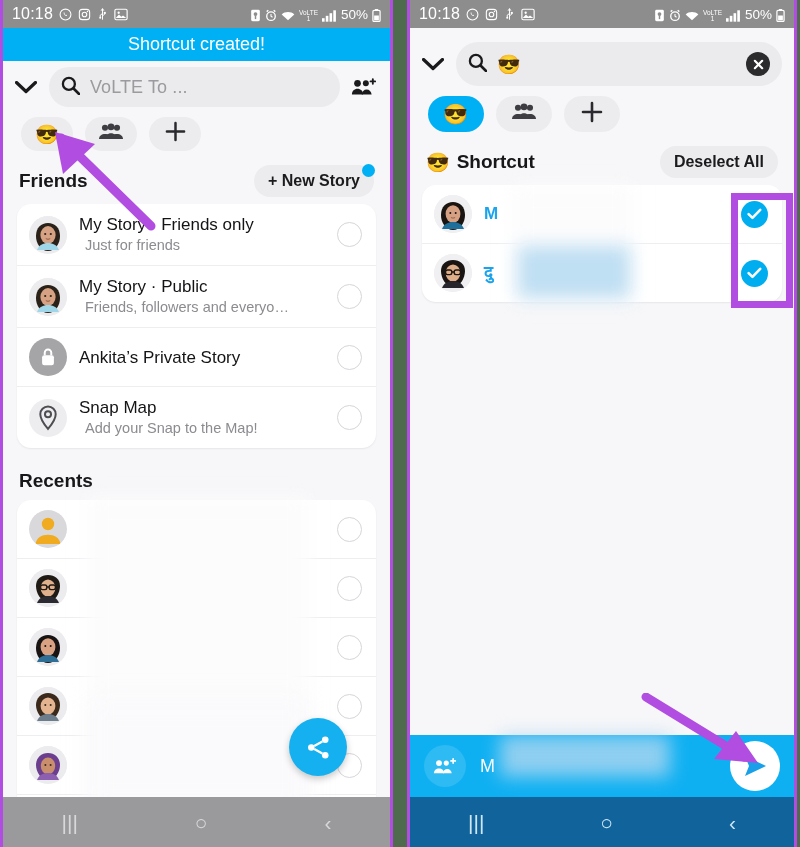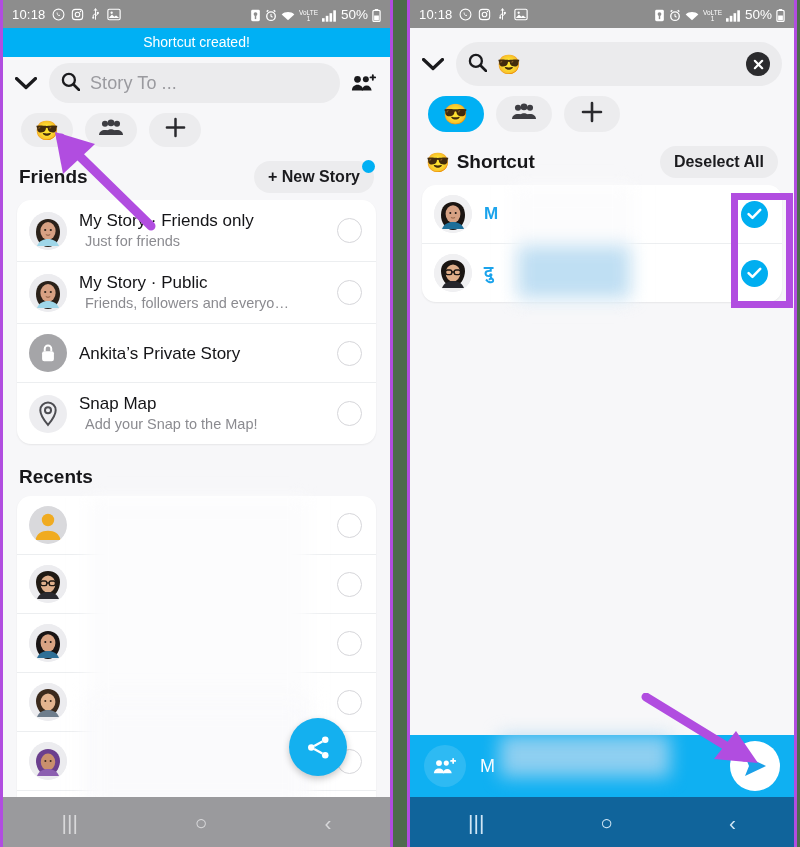--- a/index.html
+++ b/index.html
@@ -24,29 +24,29 @@
   #panel-right{width:390px;}
 
   
   .statusbar{
     height:28px;background:#8d8d8d;color:#ffffff;
     display:flex;align-items:center;justify-content:space-between;
     padding:0 9px;font-size:13.5px;box-sizing:border-box;
   }
   .sb-left{display:flex;align-items:center;gap:6px;}
   .sb-right{display:flex;align-items:flex-end;gap:4px;}
-  .sb-time{font-size:13px;letter-spacing:.2px;}
+  .sb-time{font-size:16px;letter-spacing:.2px;}
   .sb-ico{font-size:12px;line-height:1;display:inline-block;}
   .sb-pct{font-size:13.5px;margin-left:1px;}
   svg.sbi{display:block;}
 
   
   .toast{
     background:#00b0f4;color:#fff;text-align:center;
-    font-size:14px;line-height:1;padding:7px 0 8px;
+    font-size:18px;line-height:1;padding:7px 0 8px;
     font-weight:400;
   }
 
   
   .searchrow{display:flex;align-items:center;gap:10px;padding:6px 12px 4px 10px;}
   .chevron{width:26px;height:26px;display:flex;align-items:center;justify-content:center;flex:0 0 auto;}
   .searchbar{
     flex:1;background:#ebebed;border-radius:22px;height:40px;
     display:flex;align-items:center;gap:10px;padding:0 12px;box-sizing:border-box;
   }
@@ -250,21 +250,21 @@
             <path d="M1.5 1.5 11 10.5 20.5 1.5" stroke="#1a1a1d" stroke-width="3.2" fill="none" stroke-linecap="round" stroke-linejoin="round"></path>
           </svg>
       </div>
       <div class="searchbar">
         <span>
           <svg width="19" height="19" viewBox="0 0 20 20">
               <circle cx="8.3" cy="8.3" r="6.3" fill="none" stroke="#1a1a1d" stroke-width="2.4"></circle>
               <path d="M13.2 13.2 19 19" stroke="#1a1a1d" stroke-width="2.8" stroke-linecap="round"></path>
             </svg>
         </span>
-        <span class="ph">Story To ...</span>
+        <span class="ph">VoLTE To ...</span>
       </div>
       <div class="grp-ico">
         <svg width="26" height="20" viewBox="0 0 28 20">
             <circle cx="7" cy="6" r="3.6" fill="#1a1a1d"></circle>
             <circle cx="16" cy="6" r="3.2" fill="#1a1a1d"></circle>
             <path d="M1 18c0-3.6 2.7-6 6-6s6 2.4 6 6z" fill="#1a1a1d"></path>
             <path d="M11.5 18c.3-3.1 2.5-5.3 5.3-5.3 2.9 0 5.1 2.2 5.4 5.3z" fill="#1a1a1d"></path>
             <path d="M23.5 1.5v5M21 4h5" stroke="#1a1a1d" stroke-width="2" stroke-linecap="round"></path>
           </svg>
       </div>

